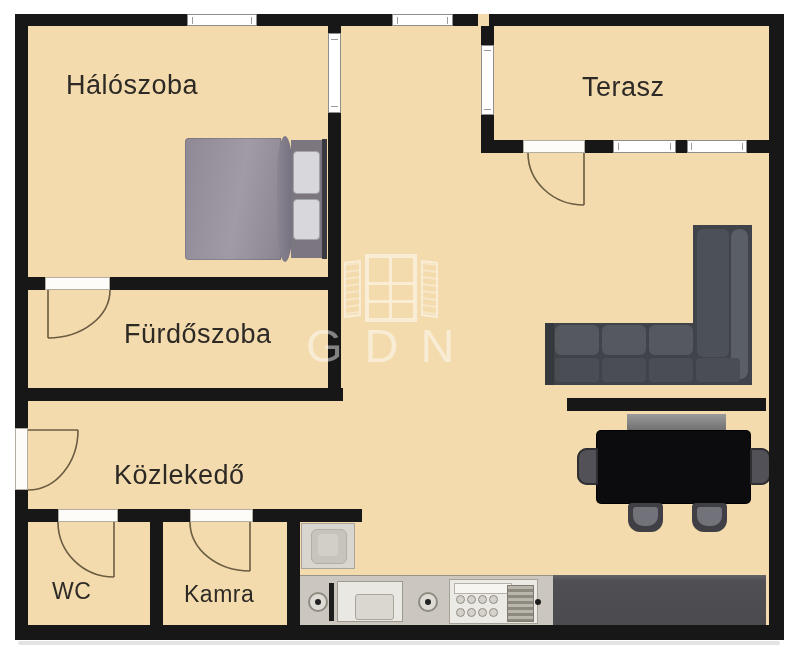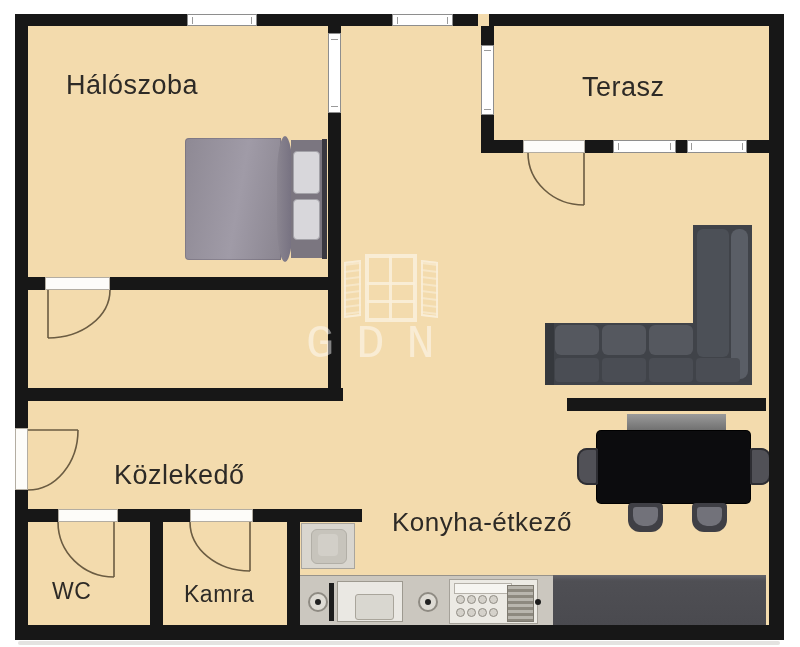--- a/index.html
+++ b/index.html
@@ -75,21 +75,21 @@
   .wmark{position:absolute;z-index:6;opacity:.55;}
   .wm-glyph{left:344px;top:252px;width:94px;height:74px;}
   .wm-glyph>div{position:absolute;}
   .shutter{width:17px;height:56px;border:2px solid rgba(255,255,255,.85);box-sizing:border-box;
      background:repeating-linear-gradient(180deg,rgba(255,255,255,.6) 0 2px,rgba(255,255,255,0) 2px 7px);}
   .shL{left:0;top:9px;transform:skewY(-7deg);} .shR{left:77px;top:9px;transform:skewY(7deg);}
   .frame{left:21px;top:2px;width:52px;height:68px;border:4px solid rgba(255,255,255,.9);box-sizing:border-box;}
   .mull-v{left:45px;top:4px;width:3px;height:64px;background:rgba(255,255,255,.9);}
   .mull-h1{left:23px;top:30px;width:48px;height:3px;background:rgba(255,255,255,.9);}
   .mull-h2{left:23px;top:48px;width:48px;height:3px;background:rgba(255,255,255,.9);}
-  .wm-text{left:306px;top:318px;font-family:Liberation Mono, monospace;
+  .wm-text{left:306px;top:318px;font-family:Liberation Sans, sans-serif;
      font-size:47px;letter-spacing:22px;color:rgba(255,255,255,.85);}
 </style>
 </head>
 <body>
 
 <div class="canvas">
 
   <div class="floor"></div>
   <div class="abs shadowB"></div>
 
@@ -188,24 +188,24 @@
       <path d="M48,290 L48,338 M110,290 A62,48 0 0 1 48,338"></path>
       <path d="M28,430 L78,430 M78,430 A50,60 0 0 1 28,490"></path>
       <path d="M114,522 L114,577 M58,522 A56,55 0 0 0 114,577"></path>
       <path d="M250,522 L250,571 M190,522 A60,49 0 0 0 250,571"></path>
       <path d="M584,153 L584,205 M528,153 A56,52 0 0 0 584,205"></path>
     </g>
   </svg>
 
   <div class="lbl" style="left:66px;top:70px;font-size:27px">Hálószoba</div>
   <div class="lbl" style="left:582px;top:72px;font-size:27px">Terasz</div>
+  <div class="lbl" style="left:124px;top:319px;font-size:27px">Fürdőszoba</div>
   <div class="lbl" style="left:114px;top:460px;font-size:27px">Közlekedő</div>
   <div class="lbl" style="left:52px;top:578px;font-size:23px">WC</div>
   <div class="lbl" style="left:184px;top:581px;font-size:23px">Kamra</div>
-  <div class="lbl" style="left:392px;top:507px;font-size:26px">Konyha-étkező</div>
 
   <div class="wmark wm-glyph abs">
     <div class="shutter shL"></div>
     <div class="frame"></div>
     <div class="mull-v"></div>
     <div class="mull-h1"></div>
     <div class="mull-h2"></div>
     <div class="shutter shR"></div>
   </div>
   <div class="wmark wm-text abs">GDN</div>

